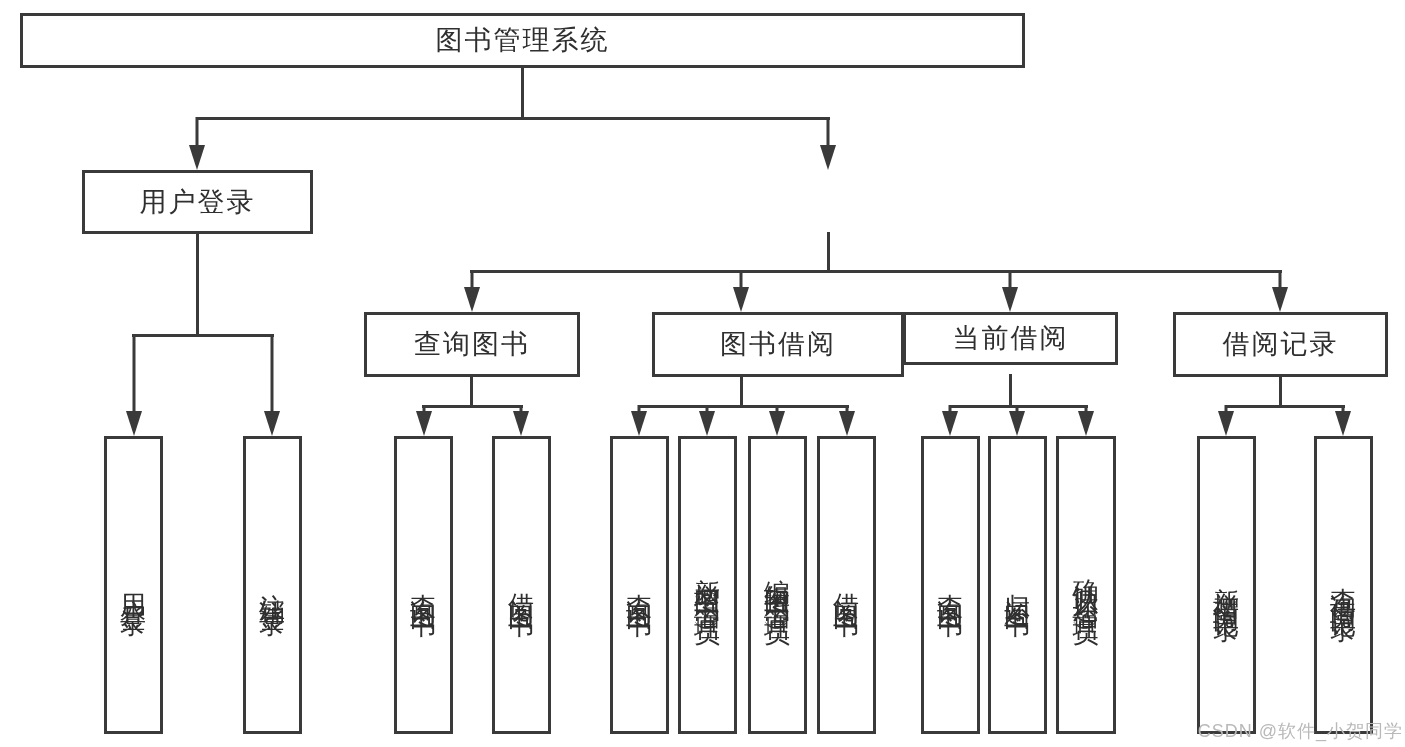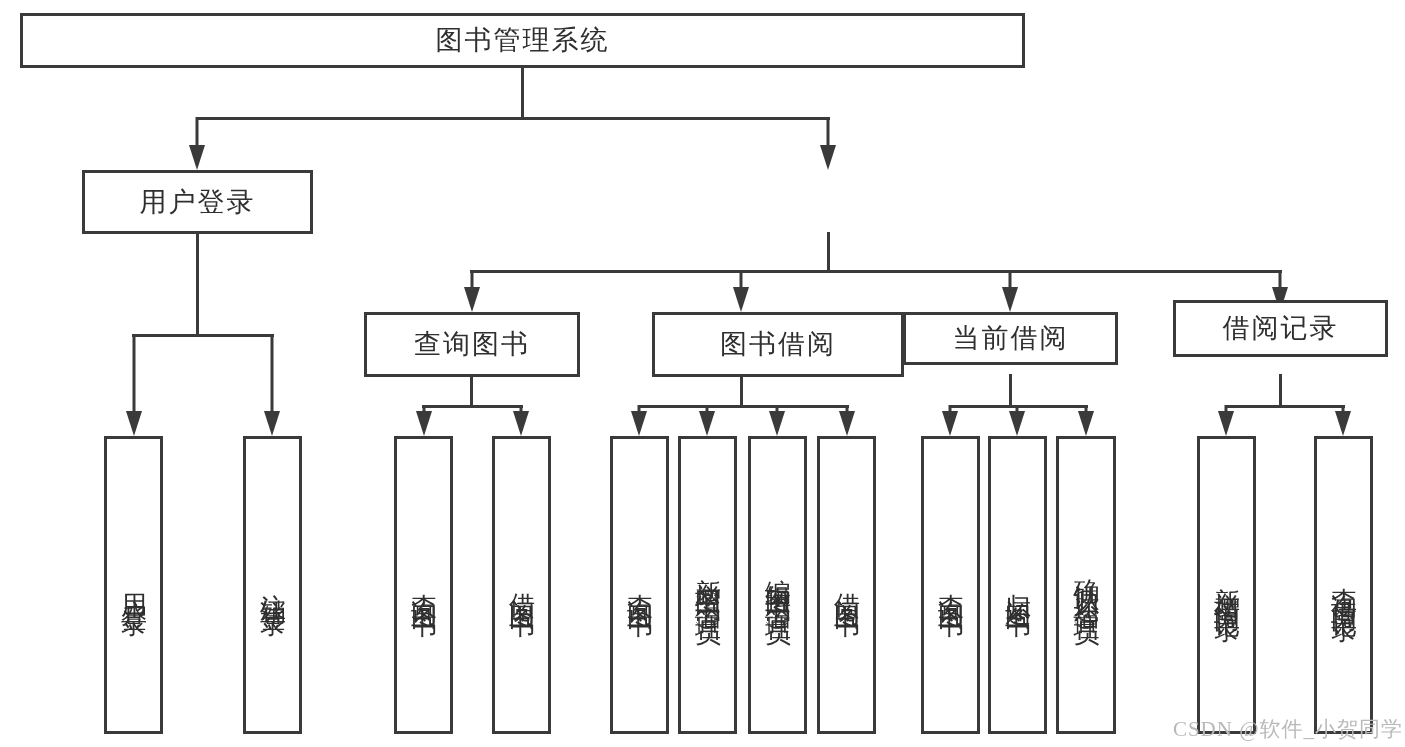--- a/index.html
+++ b/index.html
@@ -6,21 +6,21 @@
     --line:#3a3a3a;
     --text:#2f2f2f;
     --bg:#ffffff;
     --wm:#b9b9b9;
   }
   html,body{margin:0;padding:0;background:#fff;}
   #stage{
     position:relative;
     width:1405px;height:747px;
     background:var(--bg);
-    font-family:Liberation Serif, serif;
+    font-family:Liberation Sans, sans-serif;
     overflow:hidden;
   }
   
   .box{
     position:absolute;
     box-sizing:border-box;
     background:#fff;
     border:3px solid var(--line);
     display:flex;
     align-items:center;
@@ -68,21 +68,21 @@
     bottom:0;
     width:0;height:0;
     border-left:8px solid transparent;
     border-right:8px solid transparent;
     border-top:25px solid var(--line);
   }
   .watermark{
     position:absolute;
     right:2px;
     bottom:4px;
-    font-size:21px;
+    font-size:18px;
     color:var(--wm);
     letter-spacing:1px;
     white-space:nowrap;
     z-index:10;
   }
 </style>
 </head>
 <body>
 
 <div id="stage">
@@ -137,21 +137,21 @@
 
   <div class="box hbox" style="left:364px;top:312px;width:216px;height:65px">
     <span class="lbl">查询图书</span>
   </div>
   <div class="box hbox" style="left:652px;top:312px;width:252px;height:65px">
     <span class="lbl">图书借阅</span>
   </div>
   <div class="box hbox" style="left:903px;top:312px;width:215px;height:53px">
     <span class="lbl">当前借阅</span>
   </div>
-  <div class="box hbox" style="left:1173px;top:300px;width:215px;height:57px">
+  <div class="box hbox" style="left:1173px;top:312px;width:215px;height:65px">
     <span class="lbl">借阅记录</span>
   </div>
 
   <div class="box vbox" style="left:104px;top:436px;width:59px;height:298px">
     <span class="vlbl">用户登录</span>
   </div>
   <div class="box vbox" style="left:243px;top:436px;width:59px;height:298px">
     <span class="vlbl">注销登录</span>
   </div>
 

